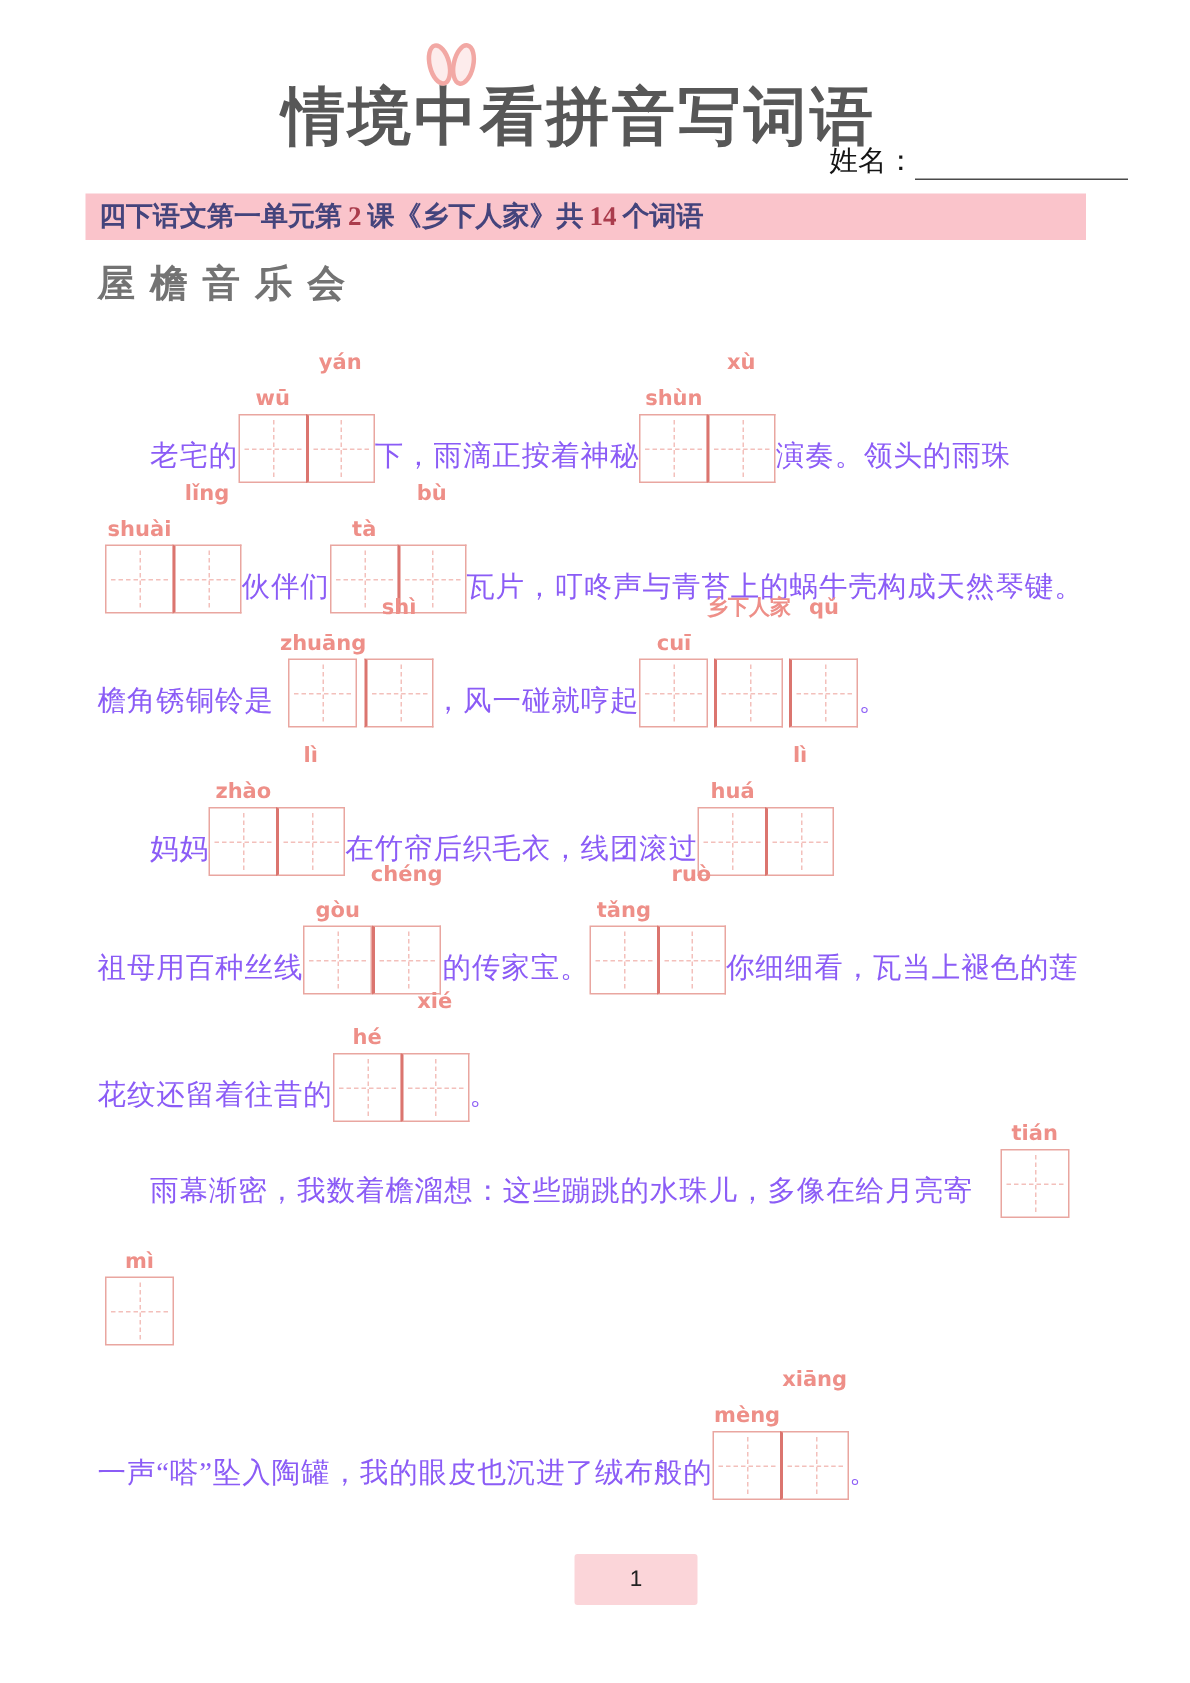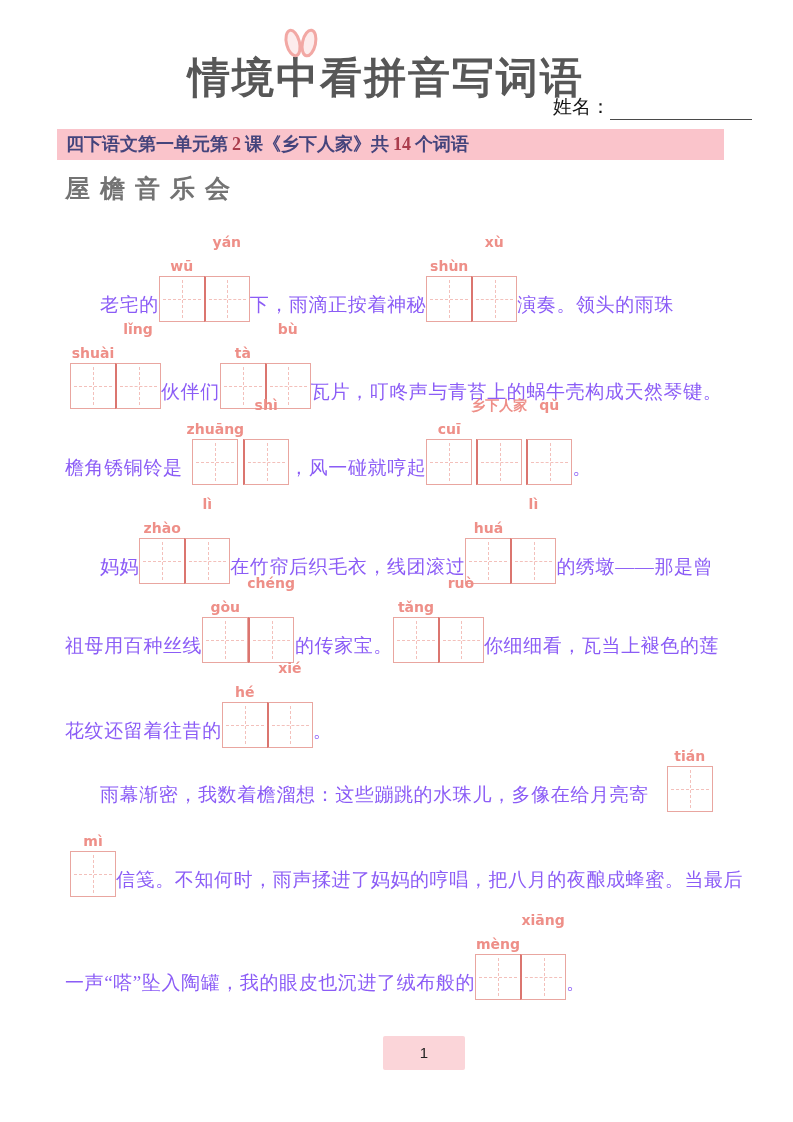--- a/index.html
+++ b/index.html
@@ -209,21 +209,20 @@
     <span class="grid">
       <span class="cell">
           <span class="py">huá</span>
           <span class="box"></span>
         </span>
       <span class="cell">
           <span class="py">lì</span>
           <span class="box"></span>
         </span>
     </span>
-    <span class="txt">的绣墩——那是曾</span>
   </div>
 
   <div class="line l5">
     <span class="txt">祖母用百种丝线</span>
     <span class="grid">
       <span class="cell">
           <span class="py">gòu</span>
           <span class="box"></span>
         </span>
       <span class="cell">
@@ -270,21 +269,20 @@
     </span>
   </div>
 
   <div class="line l8">
     <span class="grid ml5">
       <span class="cell">
           <span class="py">mì</span>
           <span class="box"></span>
         </span>
     </span>
-    <span class="txt">信笺。不知何时，雨声揉进了妈妈的哼唱，把八月的夜酿成蜂蜜。当最后</span>
   </div>
 
   <div class="line l9">
     <span class="txt">一声“嗒”坠入陶罐，我的眼皮也沉进了绒布般的</span>
     <span class="grid">
       <span class="cell">
           <span class="py">mèng</span>
           <span class="box"></span>
         </span>
       <span class="cell">

